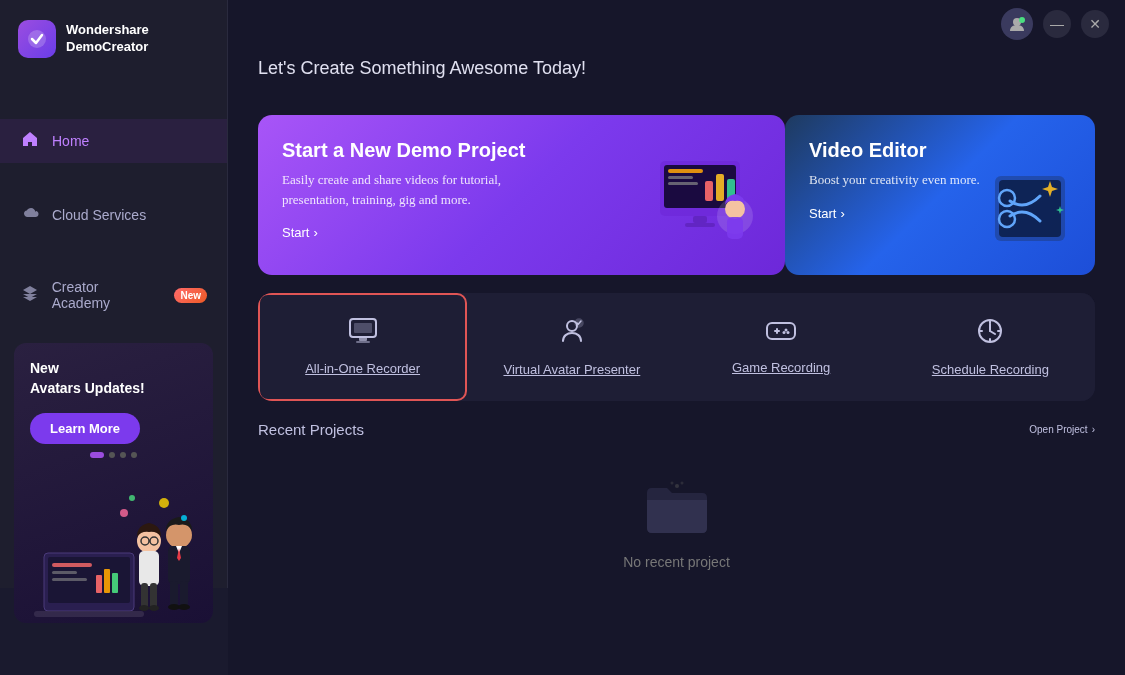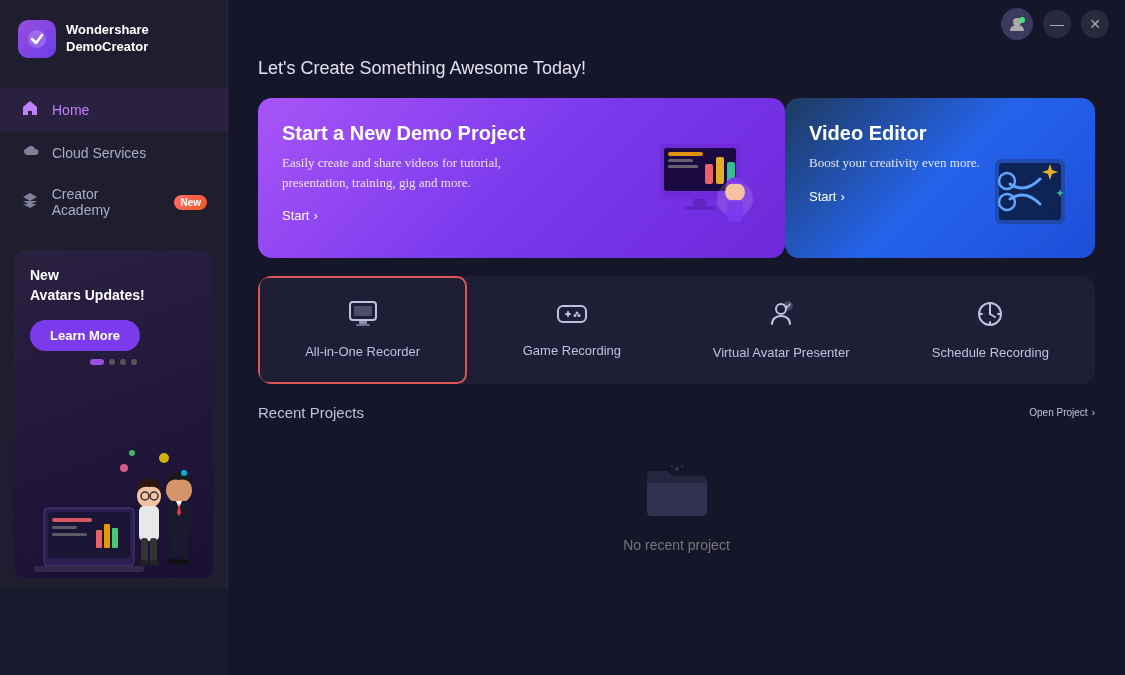--- a/index.html
+++ b/index.html
@@ -59,20 +59,21 @@
     .nav-item {
       display: flex;
       align-items: center;
       padding: 12px 20px;
       gap: 12px;
       cursor: pointer;
       color: #aaaacc;
       font-size: 14px;
       border-radius: 0;
       transition: background 0.2s;
+      margin-top: 31px;
     }
 
     .nav-item.active {
       color: #bf80ff;
       background: #2a2040;
     }
 
     .nav-item .nav-icon {
       font-size: 16px;
       width: 20px;
@@ -183,21 +184,21 @@
     .content-body {
       flex: 1;
       padding: 10px 30px 20px 30px;
       overflow-y: auto;
     }
 
     .page-greeting {
       color: #e0e0f0;
       font-size: 18px;
       font-weight: 500;
-      margin-bottom: 19px;
+      margin-bottom: 36px;
     }
 
     
     .hero-cards {
       display: flex;
       margin-bottom: 18px;
     }
 
     .hero-card {
       flex: 1;
@@ -274,20 +275,21 @@
 
     .recorder-icon {
       font-size: 26px;
       color: #d0d0f0;
     }
 
     .recorder-label {
       color: #c0c0e0;
       font-size: 13px;
       text-align: center;
+      text-decoration: underline;
     }
 
     
     .recent-header {
       display: flex;
       justify-content: space-between;
       align-items: center;
       margin-bottom: 20px;
     }
 
@@ -555,46 +557,46 @@
       <div class="recorder-item selected">
         <span class="recorder-icon">
           <svg width="30" height="26" viewBox="0 0 30 26" fill="none">
             <rect x="2" y="1" width="26" height="18" rx="3" stroke="#c0c0e0" stroke-width="2"></rect>
             <rect x="6" y="5" width="18" height="10" rx="1" fill="#c0c0e0" opacity="0.3"></rect>
             <rect x="11" y="19" width="8" height="4" rx="1" fill="#c0c0e0" opacity="0.7"></rect>
             <rect x="8" y="23" width="14" height="2" rx="1" fill="#c0c0e0" opacity="0.5"></rect>
           </svg>
         </span>
         <span class="recorder-label">All-in-One Recorder</span>
+      </div>
+
+      <div class="recorder-item">
+        <span class="recorder-icon">
+          <svg width="30" height="28" viewBox="0 0 30 28" fill="none">
+            <circle cx="15" cy="9" r="5" stroke="#c0c0e0" stroke-width="2"></circle>
+            <path d="M6 24c0-5 4-8 9-8s9 3 9 8" stroke="#c0c0e0" stroke-width="2" stroke-linecap="round"></path>
+            <circle cx="22" cy="6" r="4" fill="#c0c0e0" opacity="0.25" stroke="#c0c0e0" stroke-width="1.5"></circle>
+            <path d="M20 6 L21 7.5 L24 4" stroke="#c0c0e0" stroke-width="1.5" stroke-linecap="round" stroke-linejoin="round"></path>
+          </svg>
+        </span>
+        <span class="recorder-label">Virtual Avatar Presenter</span>
       </div>
 
       <div class="recorder-item">
         <span class="recorder-icon">
           <svg width="32" height="24" viewBox="0 0 32 24" fill="none">
             <rect x="2" y="4" width="28" height="16" rx="5" stroke="#c0c0e0" stroke-width="2"></rect>
             <line x1="10" y1="12" x2="14" y2="12" stroke="#c0c0e0" stroke-width="2" stroke-linecap="round"></line>
             <line x1="12" y1="10" x2="12" y2="14" stroke="#c0c0e0" stroke-width="2" stroke-linecap="round"></line>
             <circle cx="21" cy="11" r="1.5" fill="#c0c0e0"></circle>
             <circle cx="19" cy="13.5" r="1.5" fill="#c0c0e0"></circle>
             <circle cx="23" cy="13.5" r="1.5" fill="#c0c0e0"></circle>
           </svg>
         </span>
         <span class="recorder-label">Game Recording</span>
-      </div>
-
-      <div class="recorder-item">
-        <span class="recorder-icon">
-          <svg width="30" height="28" viewBox="0 0 30 28" fill="none">
-            <circle cx="15" cy="9" r="5" stroke="#c0c0e0" stroke-width="2"></circle>
-            <path d="M6 24c0-5 4-8 9-8s9 3 9 8" stroke="#c0c0e0" stroke-width="2" stroke-linecap="round"></path>
-            <circle cx="22" cy="6" r="4" fill="#c0c0e0" opacity="0.25" stroke="#c0c0e0" stroke-width="1.5"></circle>
-            <path d="M20 6 L21 7.5 L24 4" stroke="#c0c0e0" stroke-width="1.5" stroke-linecap="round" stroke-linejoin="round"></path>
-          </svg>
-        </span>
-        <span class="recorder-label">Virtual Avatar Presenter</span>
       </div>
 
       <div class="recorder-item">
         <span class="recorder-icon">
           <svg width="28" height="28" viewBox="0 0 28 28" fill="none">
             <circle cx="14" cy="14" r="11" stroke="#c0c0e0" stroke-width="2"></circle>
             <line x1="14" y1="7" x2="14" y2="14" stroke="#c0c0e0" stroke-width="2" stroke-linecap="round"></line>
             <line x1="14" y1="14" x2="19" y2="17" stroke="#c0c0e0" stroke-width="2" stroke-linecap="round"></line>
             <line x1="14" y1="4" x2="14" y2="6" stroke="#c0c0e0" stroke-width="2" stroke-linecap="round"></line>
             <line x1="14" y1="22" x2="14" y2="24" stroke="#c0c0e0" stroke-width="2" stroke-linecap="round"></line>

